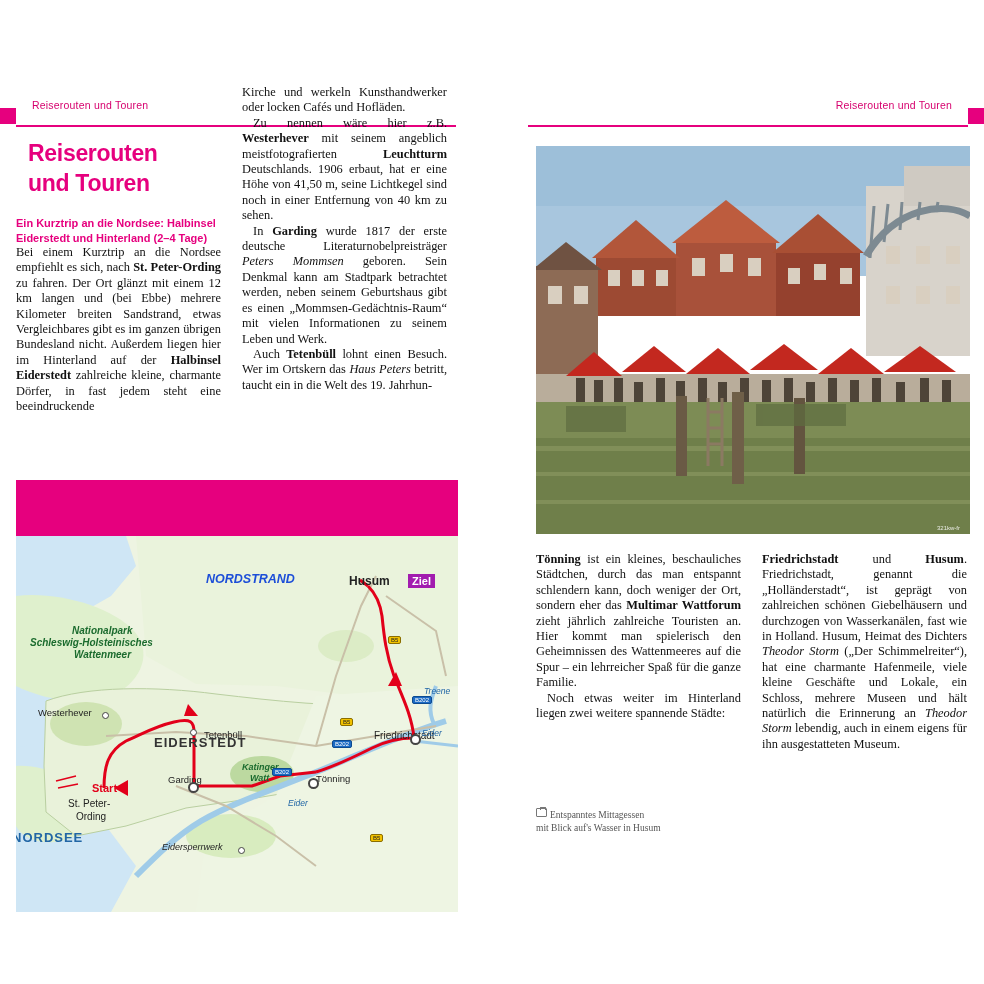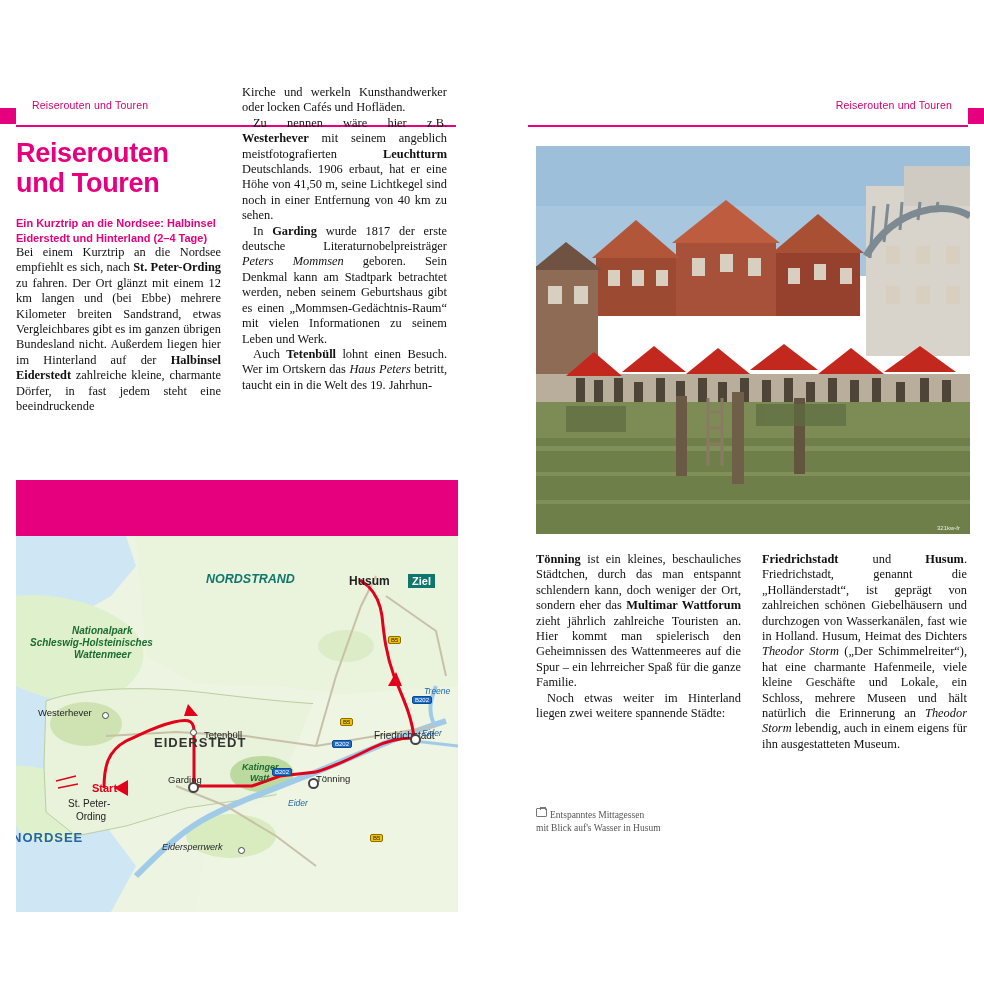--- a/index.html
+++ b/index.html
@@ -36,24 +36,24 @@
     position:absolute;
     width:16px;height:16px;background:#e6007e;
   }
   .tabmark.l{left:0px;top:108px;}
   .tabmark.r{left:968px;top:108px;}
 
   
   .left-page{position:absolute;left:16px;top:128px;width:442px;}
   h1.title{
     font-family:"Liberation Sans", sans-serif;
-    font-size:27px;
+    font-size:23px;
     line-height:30px;
     color:#e6007e;
-    margin:10px 0 0 0;
+    margin:10px 0 0 12px;
     font-weight:700;
     width:200px;
     letter-spacing:-.3px;
   }
   .subtitle{
     font-family:"Liberation Sans", sans-serif;
     font-size:11px;
     line-height:14.5px;
     color:#e6007e;
     margin-top:18px;
@@ -117,39 +117,39 @@
   }
   .map-canvas{position:absolute;left:0;top:56px;width:442px;height:376px;}
 
   .mlabel{
     position:absolute;
     font-family:"Liberation Sans", sans-serif;
     font-size:9px;color:#222;white-space:nowrap;
   }
   .mlabel.place{font-size:9.5px;}
   .mlabel.region{
-    font-style:italic;font-weight:700;font-size:12.5px;color:#0f766e;
+    font-style:italic;font-weight:700;font-size:12.5px;color:#1d4ed8;
   }
   .mlabel.sea{
     font-weight:700;font-size:13px;color:#2166a5;letter-spacing:1px;
   }
   .mlabel.park{
     font-style:italic;font-weight:700;font-size:10px;color:#1b6b2e;line-height:12px;
   }
   .mlabel.big{
     font-weight:700;font-size:13px;color:#333;letter-spacing:1px;
   }
   .mlabel.river{font-style:italic;font-size:8.5px;color:#2166a5;}
   .mlabel.watt{font-style:italic;font-weight:700;font-size:9px;color:#1b6b2e;line-height:11px;}
   .startlbl{
     position:absolute;font-family:"Liberation Sans", sans-serif;
     font-weight:700;font-size:11px;color:#e2001a;
   }
   .ziel{
-    position:absolute;background:#0f766e;color:#fff;
+    position:absolute;background:#a21caf;color:#fff;
     font-family:"Liberation Sans", sans-serif;font-weight:700;font-size:11px;
     padding:1px 4px;
   }
   .town-dot{
     position:absolute;width:7px;height:7px;border-radius:50%;
     background:#fff;border:2px solid #444;
   }
   .town-dot.sm{width:5px;height:5px;border-width:1.5px;}
   .shield{
     position:absolute;background:#f2c200;border:1px solid #8a6d00;

